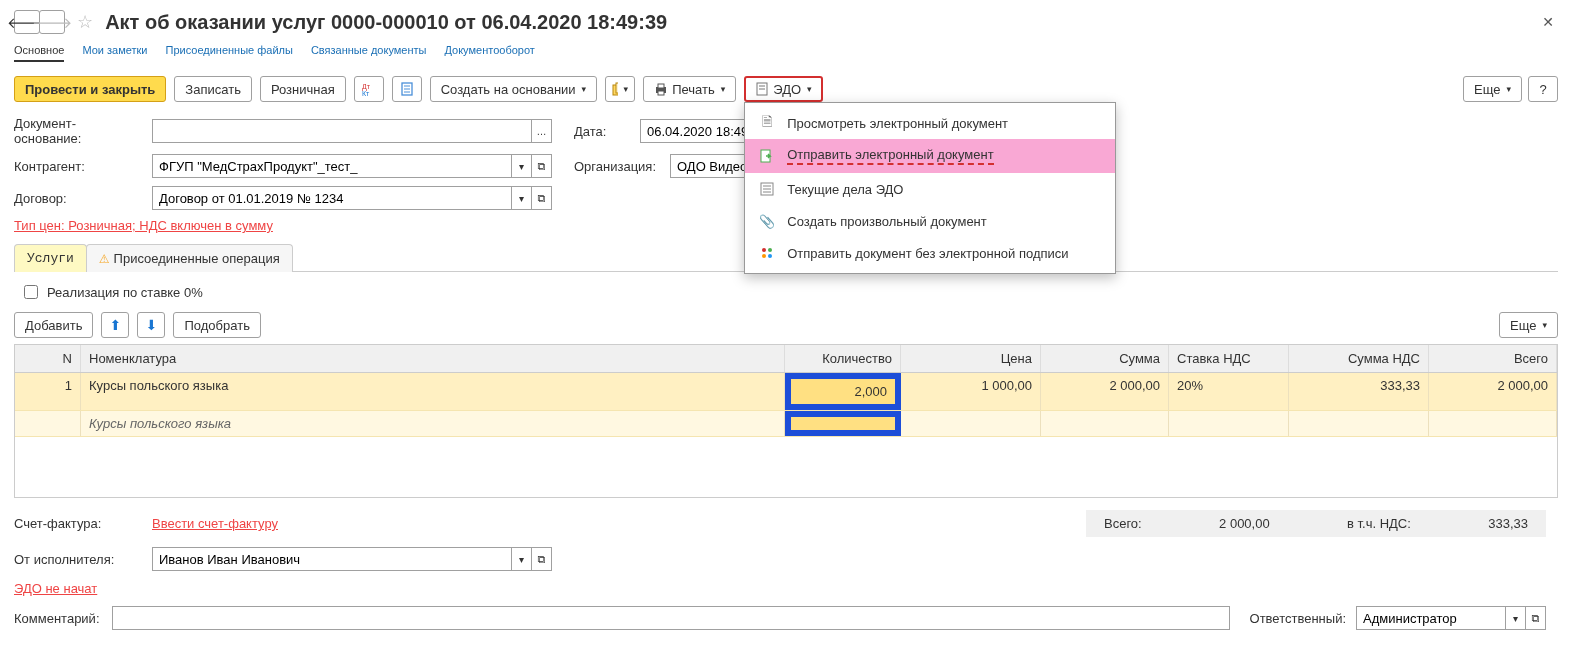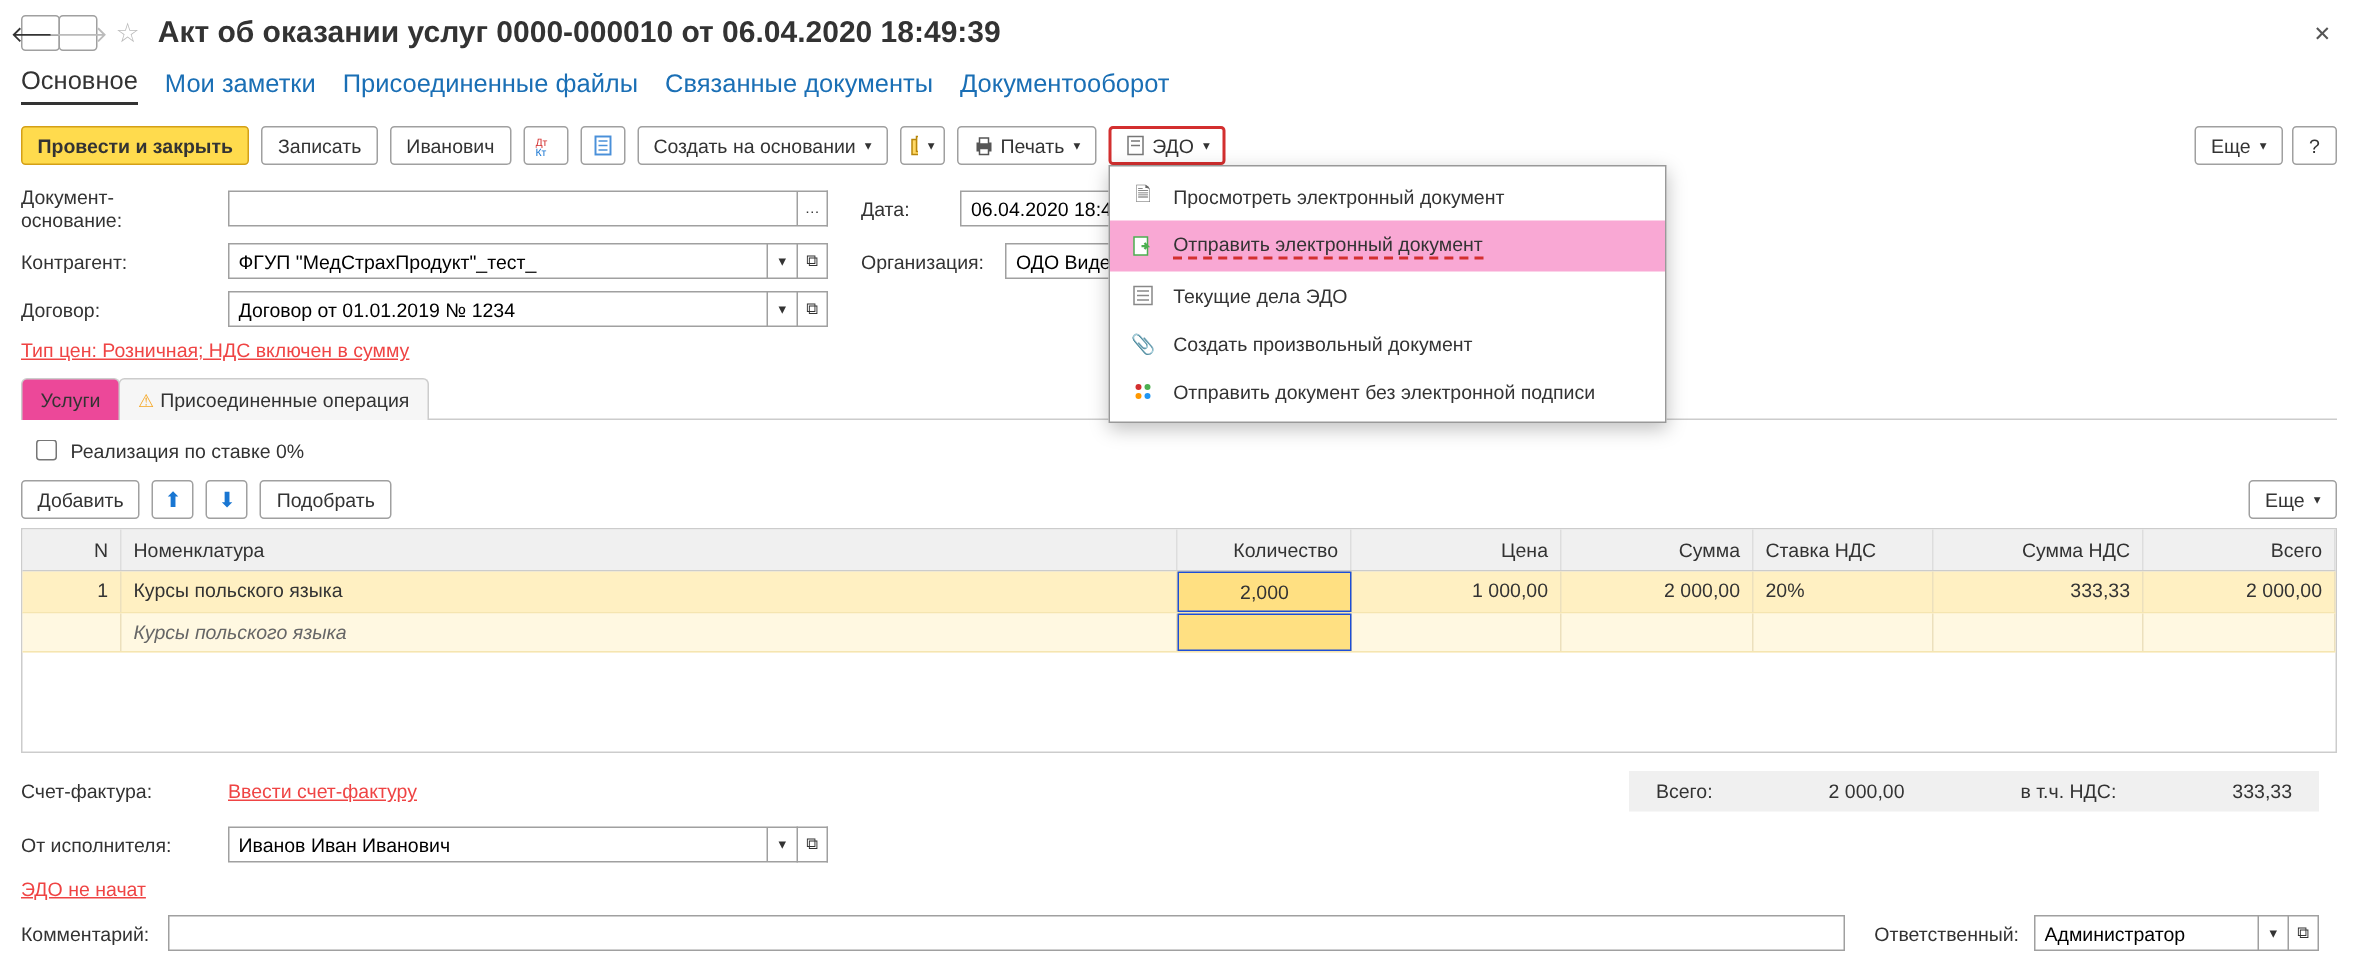--- a/index.html
+++ b/index.html
@@ -5,40 +5,40 @@
   * { box-sizing: border-box; }
   body { margin:0; font-family: Arial, sans-serif; font-size:13px; color:#333; background:#fff; user-select:none; }
   .top { padding:10px 14px 0 14px; }
   .titlebar { display:flex; align-items:center; gap:8px; margin-bottom:10px; position:relative; }
   .nav-btn { width:26px; height:24px; border:1px solid #a0a0a0; background:#fff; border-radius:3px; display:inline-flex; align-items:center; justify-content:center; font-size:15px; cursor:pointer; }
   .nav-btn + .nav-btn { margin-left:-1px; }
   .nav-pair { display:flex; }
   .star { font-size:18px; color:#bbb; cursor:pointer; margin:0 4px; }
   .title { font-size:20px; font-weight:bold; color:#333; }
   .close-x { position:absolute; right:0; top:0; font-size:14px; color:#555; cursor:pointer; padding:4px; }
-  .tabs-links { display:flex; gap:18px; align-items:flex-end; margin-bottom:14px; font-size:17px; }
+  .tabs-links { display:flex; gap:18px; align-items:flex-start; margin-bottom:14px; font-size:11px; }
   .tabs-links .active { color:#333; border-bottom:2px solid #333; padding-bottom:4px; }
   .tabs-links a { color:#1a6fb5; text-decoration:none; cursor:pointer; padding-bottom:4px; }
   .toolbar { display:flex; align-items:center; gap:8px; margin-bottom:14px; flex-wrap:wrap; position:relative; }
   .btn { border:1px solid #a0a0a0; background:#fff; border-radius:3px; padding:4px 10px; height:26px; display:inline-flex; align-items:center; gap:4px; cursor:pointer; font-size:13px; white-space:nowrap; }
   .btn.primary { background:#ffdb4d; border-color:#d4a017; font-weight:bold; }
   .btn .caret { font-size:9px; margin-left:2px; }
   .btn-icon { width:30px; padding:4px 6px; justify-content:center; }
   .toolbar-right { margin-left:auto; display:flex; gap:6px; }
   .form-rows { display:flex; flex-direction:column; gap:8px; margin-bottom:10px; }
   .form-row { display:flex; align-items:center; gap:10px; }
   .lbl { width:128px; color:#333; font-size:13px; }
   .input-combo { display:flex; align-items:center; }
   .text-input { height:24px; border:1px solid #a0a0a0; padding:2px 6px; font-size:13px; background:#fff; }
   .combo-btn { width:20px; height:24px; border:1px solid #a0a0a0; border-left:none; background:#fff; display:flex; align-items:center; justify-content:center; cursor:pointer; font-size:10px; }
   .open-btn { font-size:11px; }
   .link { color:#ef4444; text-decoration:underline; cursor:pointer; }
   .sub-tabs { display:flex; border-bottom:1px solid #ccc; margin-bottom:10px; }
   .sub-tab { padding:6px 12px; border:1px solid #ccc; border-bottom:none; background:#fff; border-radius:4px 4px 0 0; margin-right:-1px; cursor:pointer; display:flex; align-items:center; gap:4px; font-size:13px; position:relative; top:1px; }
-  .sub-tab.active { background:#ec4899; z-index:1; }
+  .sub-tab.active { background:#fef9c3; z-index:1;font-family:Liberation Mono, monospace; }
   .sub-tab.inactive { background:#f6f6f6; }
   .warn-ico { color:#f5a623; font-size:12px; }
   .checkbox-row { display:flex; align-items:center; gap:6px; margin-bottom:10px; padding-left:6px; }
   .checkbox-row input { width:14px; height:14px; }
   .table-toolbar { display:flex; align-items:center; gap:8px; margin-bottom:6px; }
   .arrow-btn { width:28px; padding:4px; justify-content:center; font-size:14px; }
   .grid { border:1px solid #ccc; width:100%; }
   .grid-head { display:flex; background:#f0f0f0; border-bottom:1px solid #ccc; }
   .gh { padding:6px 8px; border-right:1px solid #ddd; font-size:13px; }
   .grid-body { min-height:120px; }
@@ -46,21 +46,21 @@
   .grid-row2 { display:flex; background:#fff8e1; border-bottom:1px solid #f5e5b0; font-style:italic; color:#666; }
   .gc { padding:5px 8px; border-right:1px solid #ece0bd; font-size:13px; }
   .col-n { width:66px; text-align:right; }
   .col-name { flex:1; min-width:300px; }
   .col-qty { width:116px; text-align:right; }
   .col-price { width:140px; text-align:right; }
   .col-sum { width:128px; text-align:right; }
   .col-vat { width:120px; }
   .col-vatsum { width:140px; text-align:right; }
   .col-total { width:128px; text-align:right; }
-  .qty-selected { background:#ffe082 !important; border:1px solid #1d4ed8;text-align:center; }
+  .qty-selected { background:#ffe082 !important; border:6px solid #1d4ed8; }
   .footer { padding:12px 26px 10px 14px; }
   .foot-row { display:flex; align-items:center; gap:10px; margin-bottom:10px; }
   .totals-box { margin-left:auto; background:#f0f0f0; padding:6px 18px; display:flex; gap:40px; align-items:center; min-width:460px; justify-content:space-between; }
   .dropdown-menu { position:absolute; top:26px; left:0; width:372px; background:#fff; border:1px solid #999; box-shadow:0 4px 12px rgba(0,0,0,0.25); z-index:10; padding:4px 0; }
   .menu-item { display:flex; align-items:center; gap:12px; padding:8px 14px; cursor:pointer; font-size:13px; }
   .menu-item.highlight { background:#f9a8d4; }
   .menu-item.highlight .underline-dash { border-bottom:2px dashed #d32f2f; display:inline-block; padding-bottom:1px; }
   .menu-ico { width:16px; height:16px; display:inline-flex; align-items:center; justify-content:center; font-size:13px; color:#666; }
   .edo-wrap { position:relative; }
   .edo-btn-highlight { border:2px solid #d32f2f !important; padding:2px 9px; }
@@ -84,21 +84,21 @@
     <span class="active">Основное</span>
     <a>Мои заметки</a>
     <a>Присоединенные файлы</a>
     <a>Связанные документы</a>
     <a>Документооборот</a>
   </div>
 
   <div class="toolbar">
     <div class="btn primary">Провести и закрыть</div>
     <div class="btn">Записать</div>
-    <div class="btn">Иванович</div>
+    <div class="btn">Розничная</div>
     <div class="btn btn-icon" title="ДтКт">
       <svg width="14" height="14">
           <text x="0" y="7" font-size="7" fill="#d32f2f">Дт</text>
           <text x="0" y="14" font-size="7" fill="#1976d2">Кт</text>
         </svg>
     </div>
     <div class="btn btn-icon">
       <svg width="14" height="14">
           <rect x="2" y="1" width="10" height="12" fill="none" stroke="#4a90d9" stroke-width="1.3"></rect>
           <line x1="4" y1="4" x2="10" y2="4" stroke="#4a90d9"></line>

